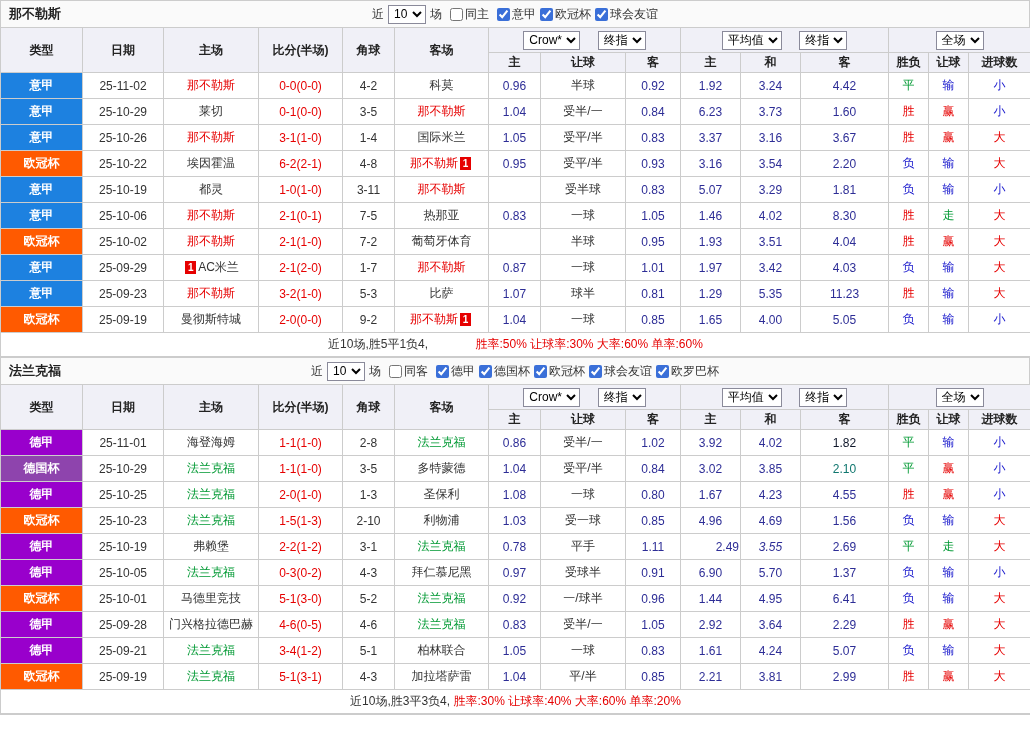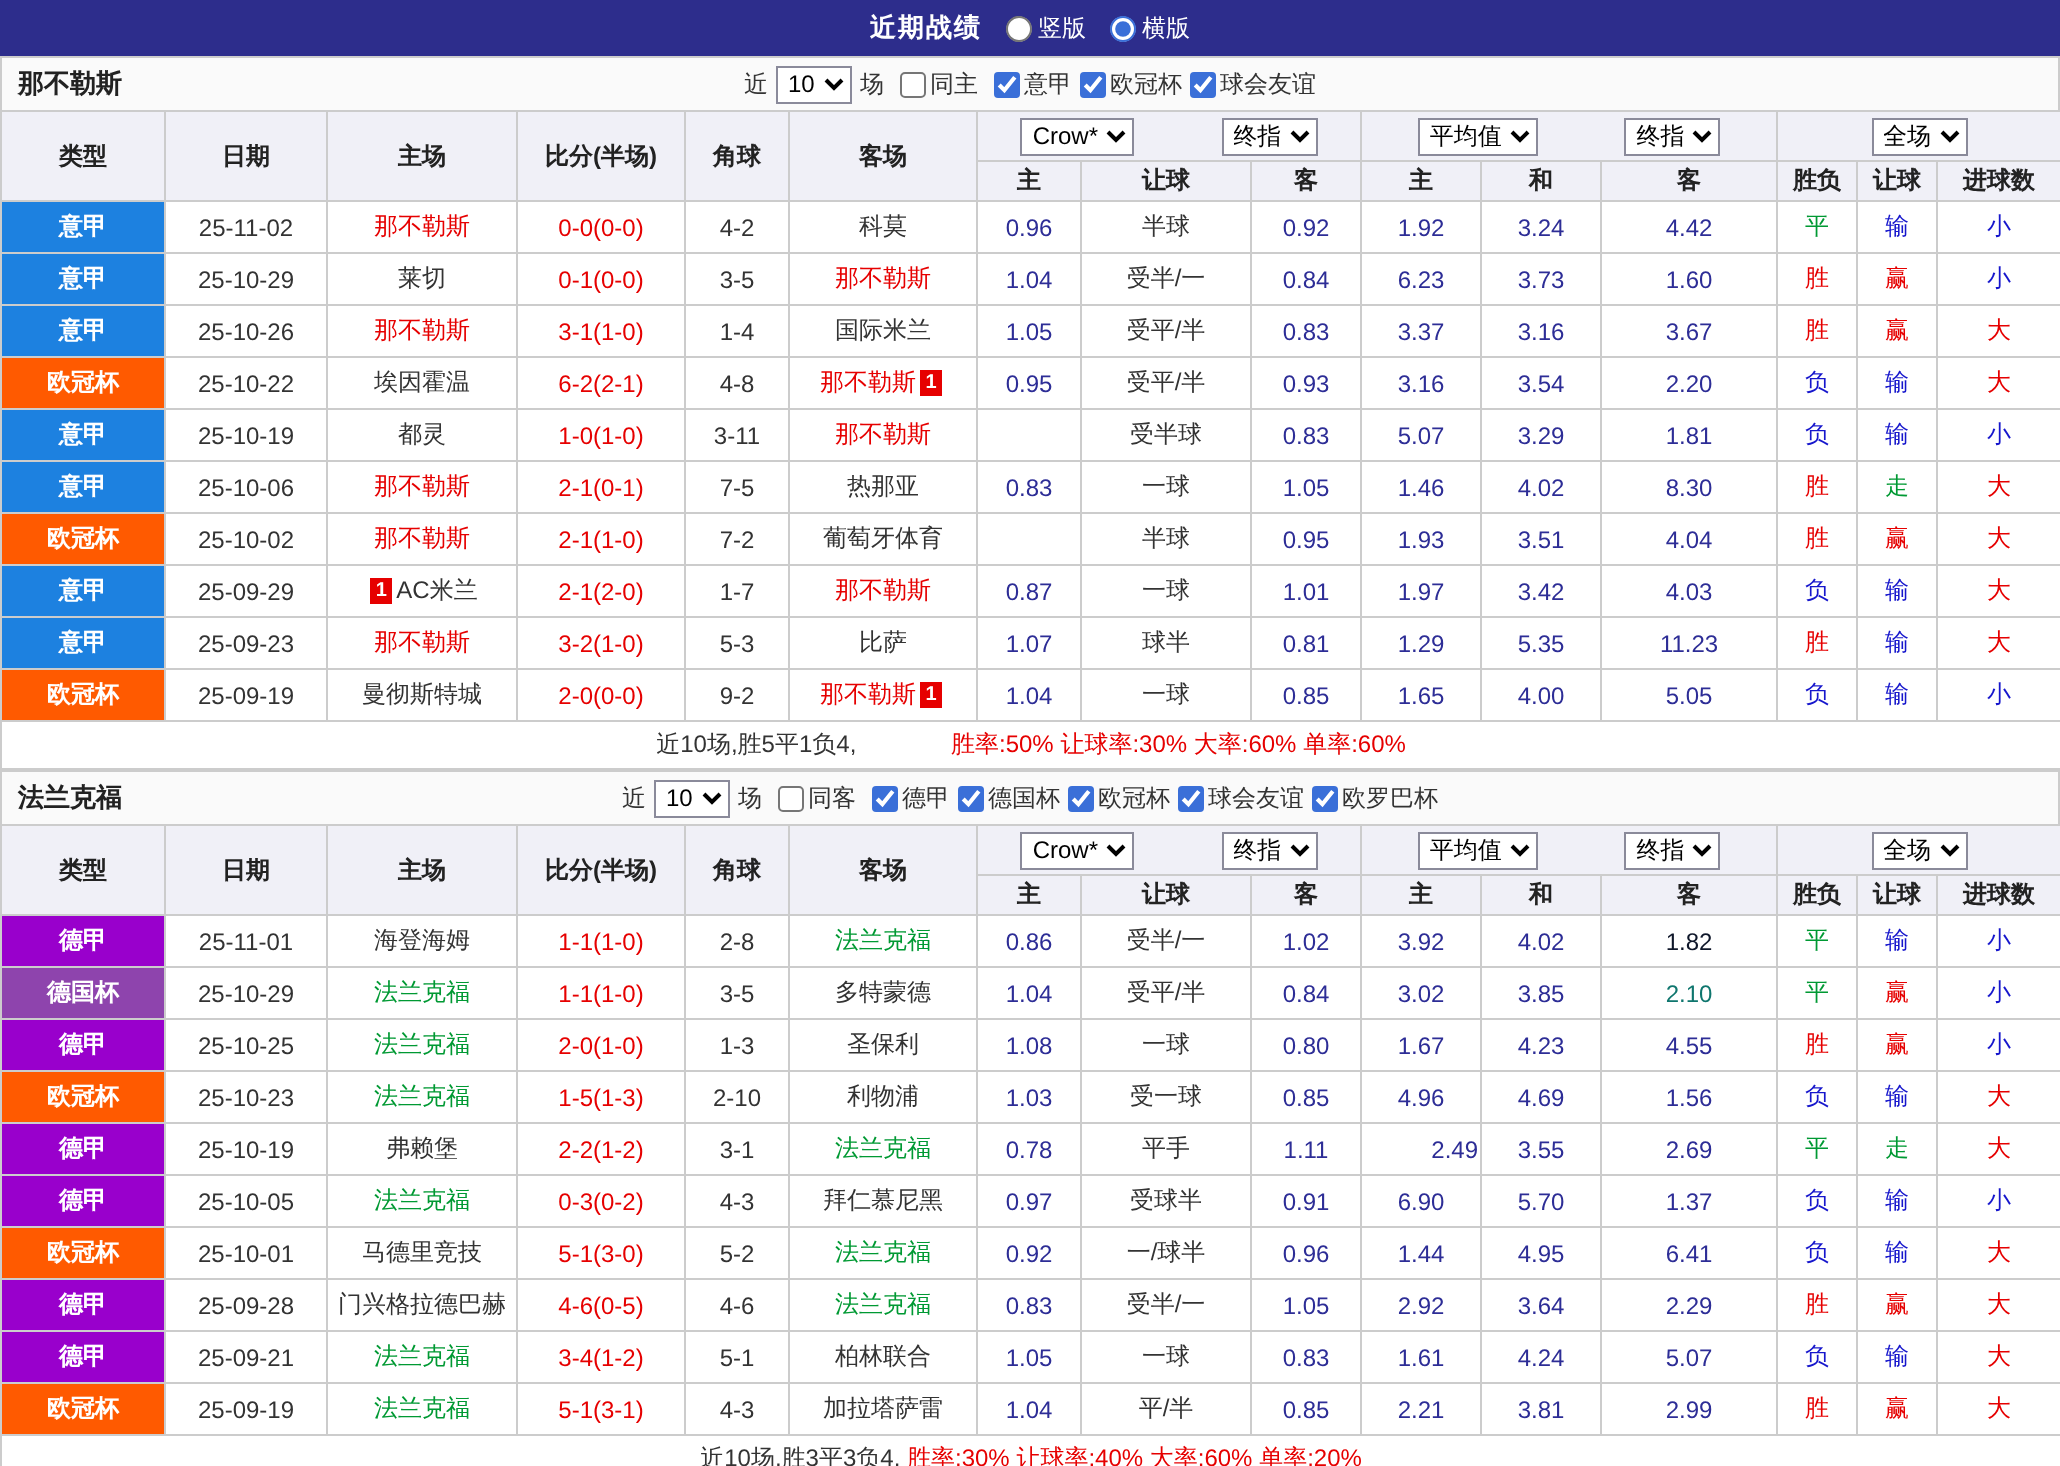--- a/index.html
+++ b/index.html
@@ -23,38 +23,27 @@
   table{border-collapse:collapse;width:1030px;table-layout:fixed}
   th,td{border:1px solid #ccc;text-align:center;padding:0 1px;white-space:nowrap;overflow:hidden}
   thead th{background:#f0f0f7;font-weight:bold;color:#222}
   tr.h1 th{height:22px}
   tr.h2 th{height:19px}
   tbody td{height:25px}
   td.league{color:#fff;font-weight:bold}
   .badge{display:inline-block;width:11px;height:13px;background:#e60000;color:#fff;font-size:10px;line-height:13px;text-align:center;margin:0 2px;font-weight:bold;vertical-align:middle}
   tfoot td{height:23px;border-left:1px solid #ccc;border-right:1px solid #ccc;background:#fff}
   .grp{padding:1px 0}
-  .grp select{margin:0 20px}
+  .grp select{margin:0 7px}
 </style>
 </head>
 <body>
 
 <div class="page">
 
-  <div class="topbar">
-    <span class="title">近期战绩</span>
-    <label>
-      <input type="radio" name="layout" style="">
-      <span>竖版</span>
-    </label>
-    <label>
-      <input type="radio" name="layout" checked="" style="">
-      <span>横版</span>
-    </label>
-  </div>
 
   <div class="section">
     <div class="band">
       <span class="team">那不勒斯</span>
       <div class="filters">
         <span>近</span>
         <select><option>10</option></select>
         <span>场</span>
         <label class="cb">
           <input type="checkbox" style="">
@@ -464,21 +453,21 @@
             <td class="league" style="background: rgb(153, 0, 204);">德甲</td>
             <td>25-10-19</td>
             <td><span>弗赖堡</span></td>
             <td style="color: rgb(230, 0, 0);">2-2(1-2)</td>
             <td>3-1</td>
             <td><span style="color: rgb(0, 153, 51);">法兰克福</span></td>
             <td style="color: rgb(45, 45, 150);">0.78</td>
             <td>平手</td>
             <td style="color: rgb(45, 45, 150);">1.11</td>
             <td style="color: rgb(45, 45, 150); text-align: right;">2.49</td>
-            <td style="color: rgb(45, 45, 150);">3.55</td>
+            <td style="color: rgb(45, 45, 150); font-style: italic;">3.55</td>
             <td style="color: rgb(45, 45, 150);">2.69</td>
             <td style="color: rgb(0, 153, 51);">平</td>
             <td style="color: rgb(0, 153, 51);">走</td>
             <td style="color: rgb(230, 0, 0);">大</td>
           </tr>
           <tr>
             <td class="league" style="background: rgb(153, 0, 204);">德甲</td>
             <td>25-10-05</td>
             <td><span style="color: rgb(0, 153, 51);">法兰克福</span></td>
             <td style="color: rgb(230, 0, 0);">0-3(0-2)</td>

